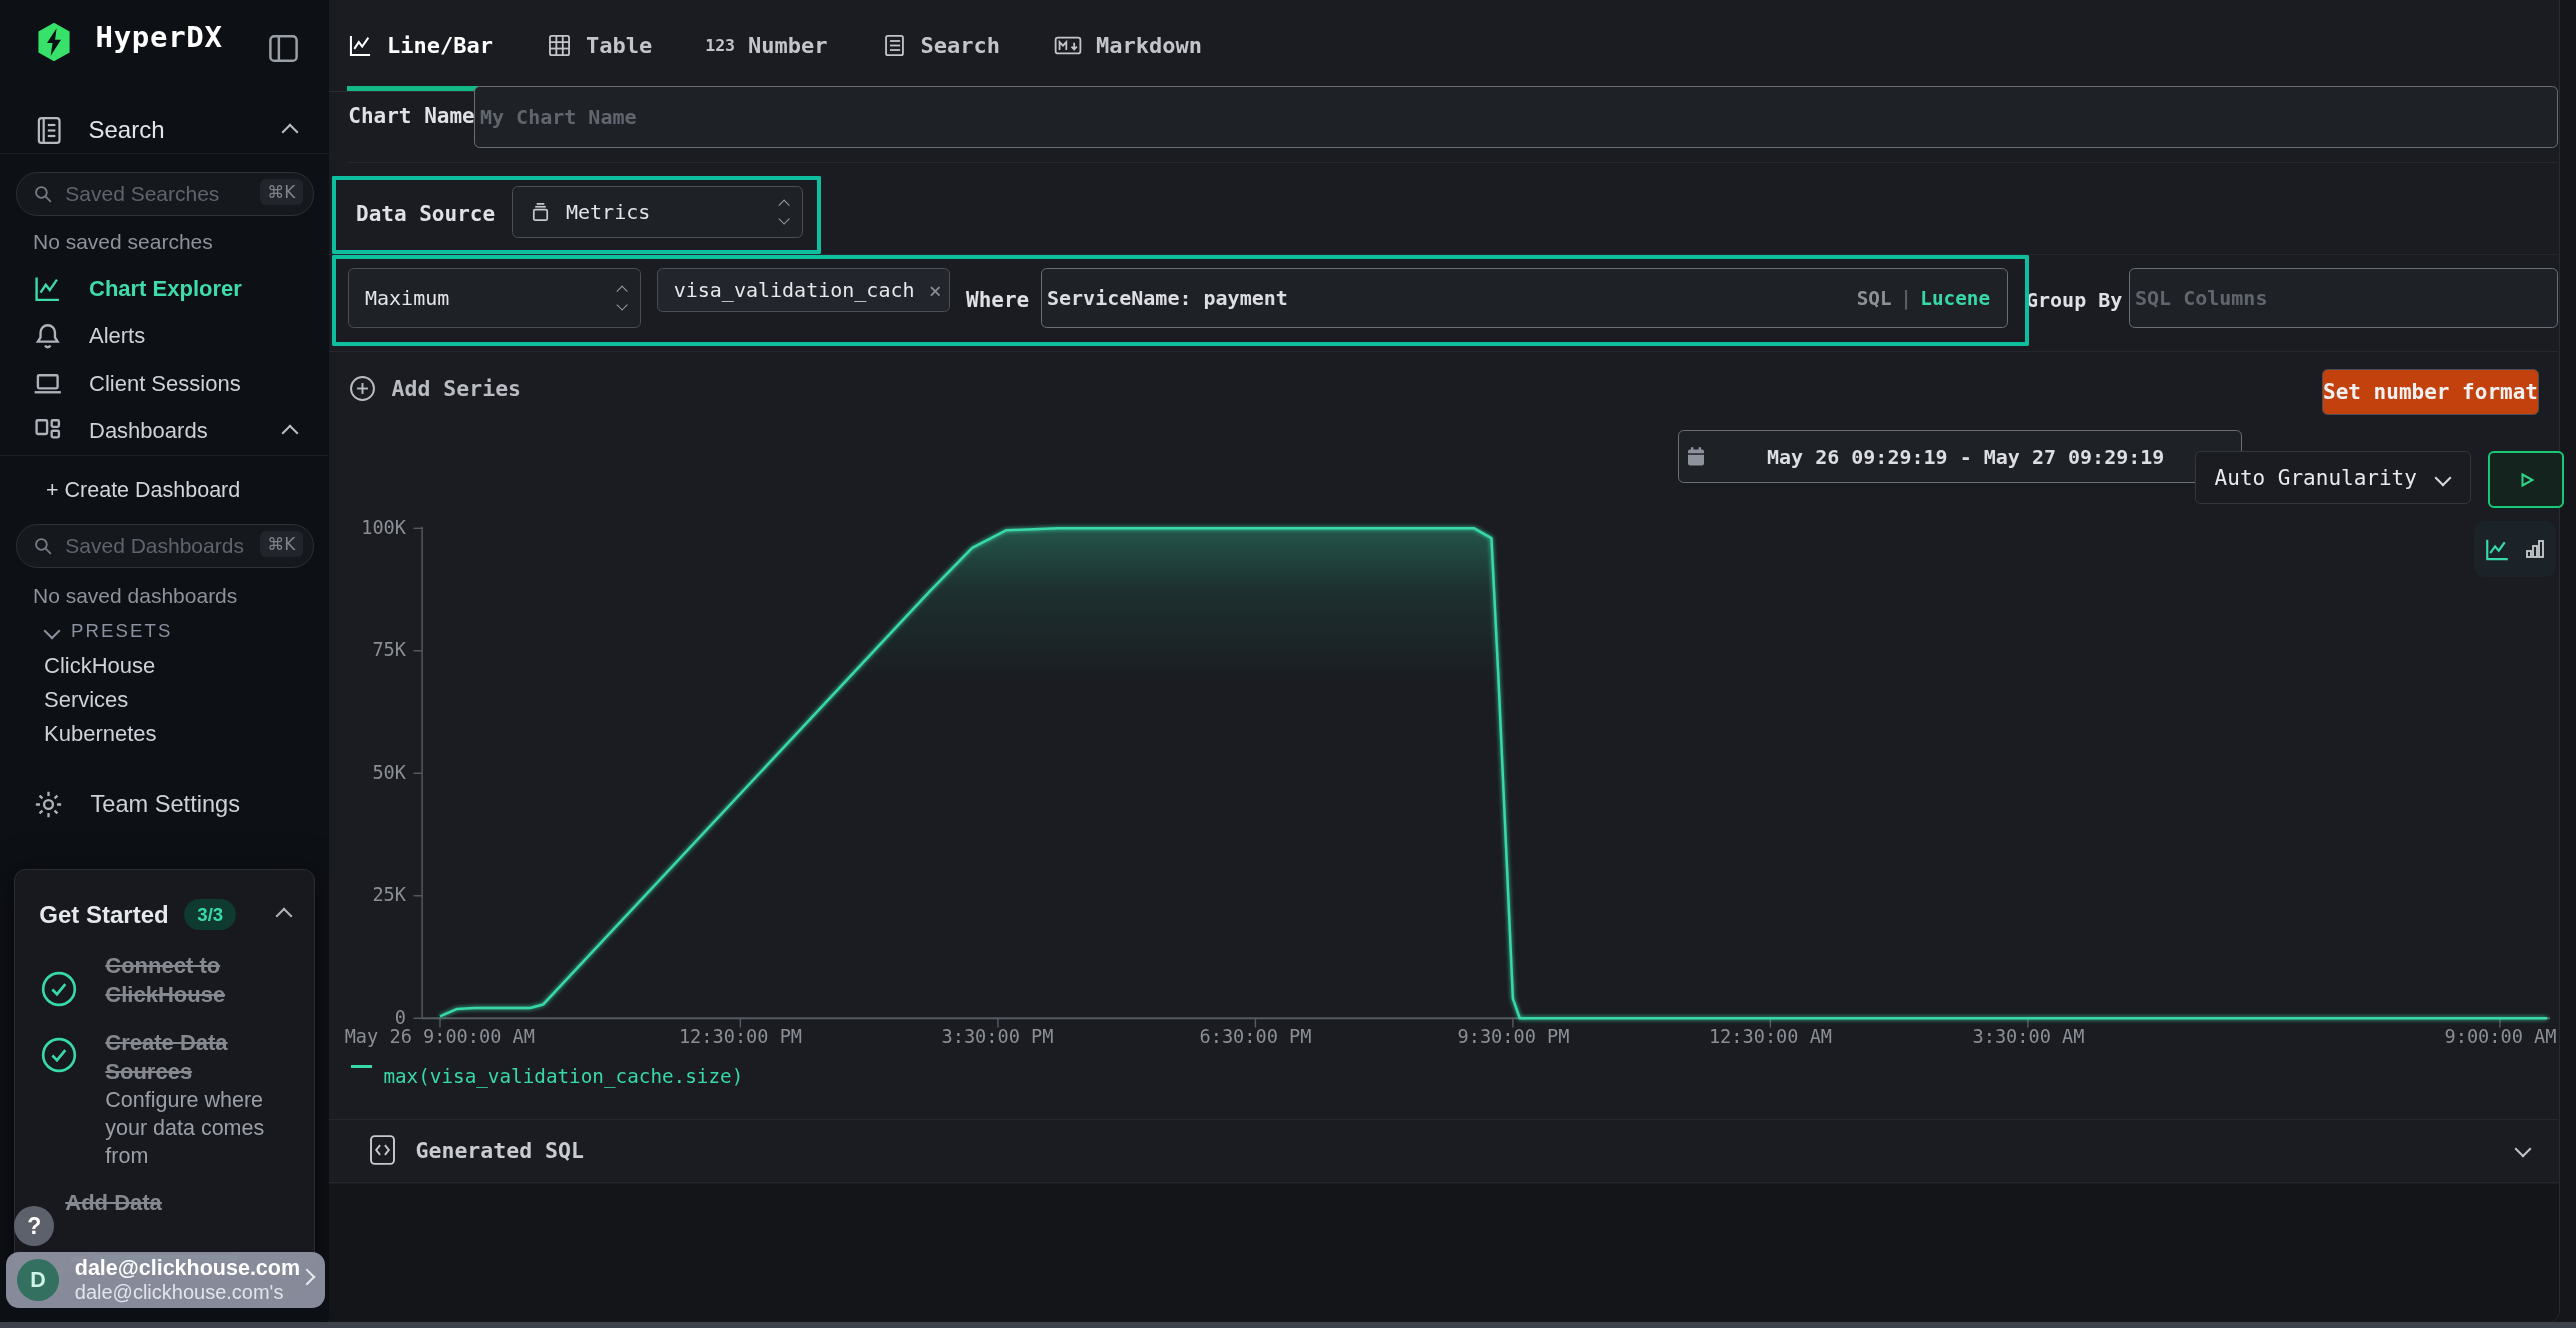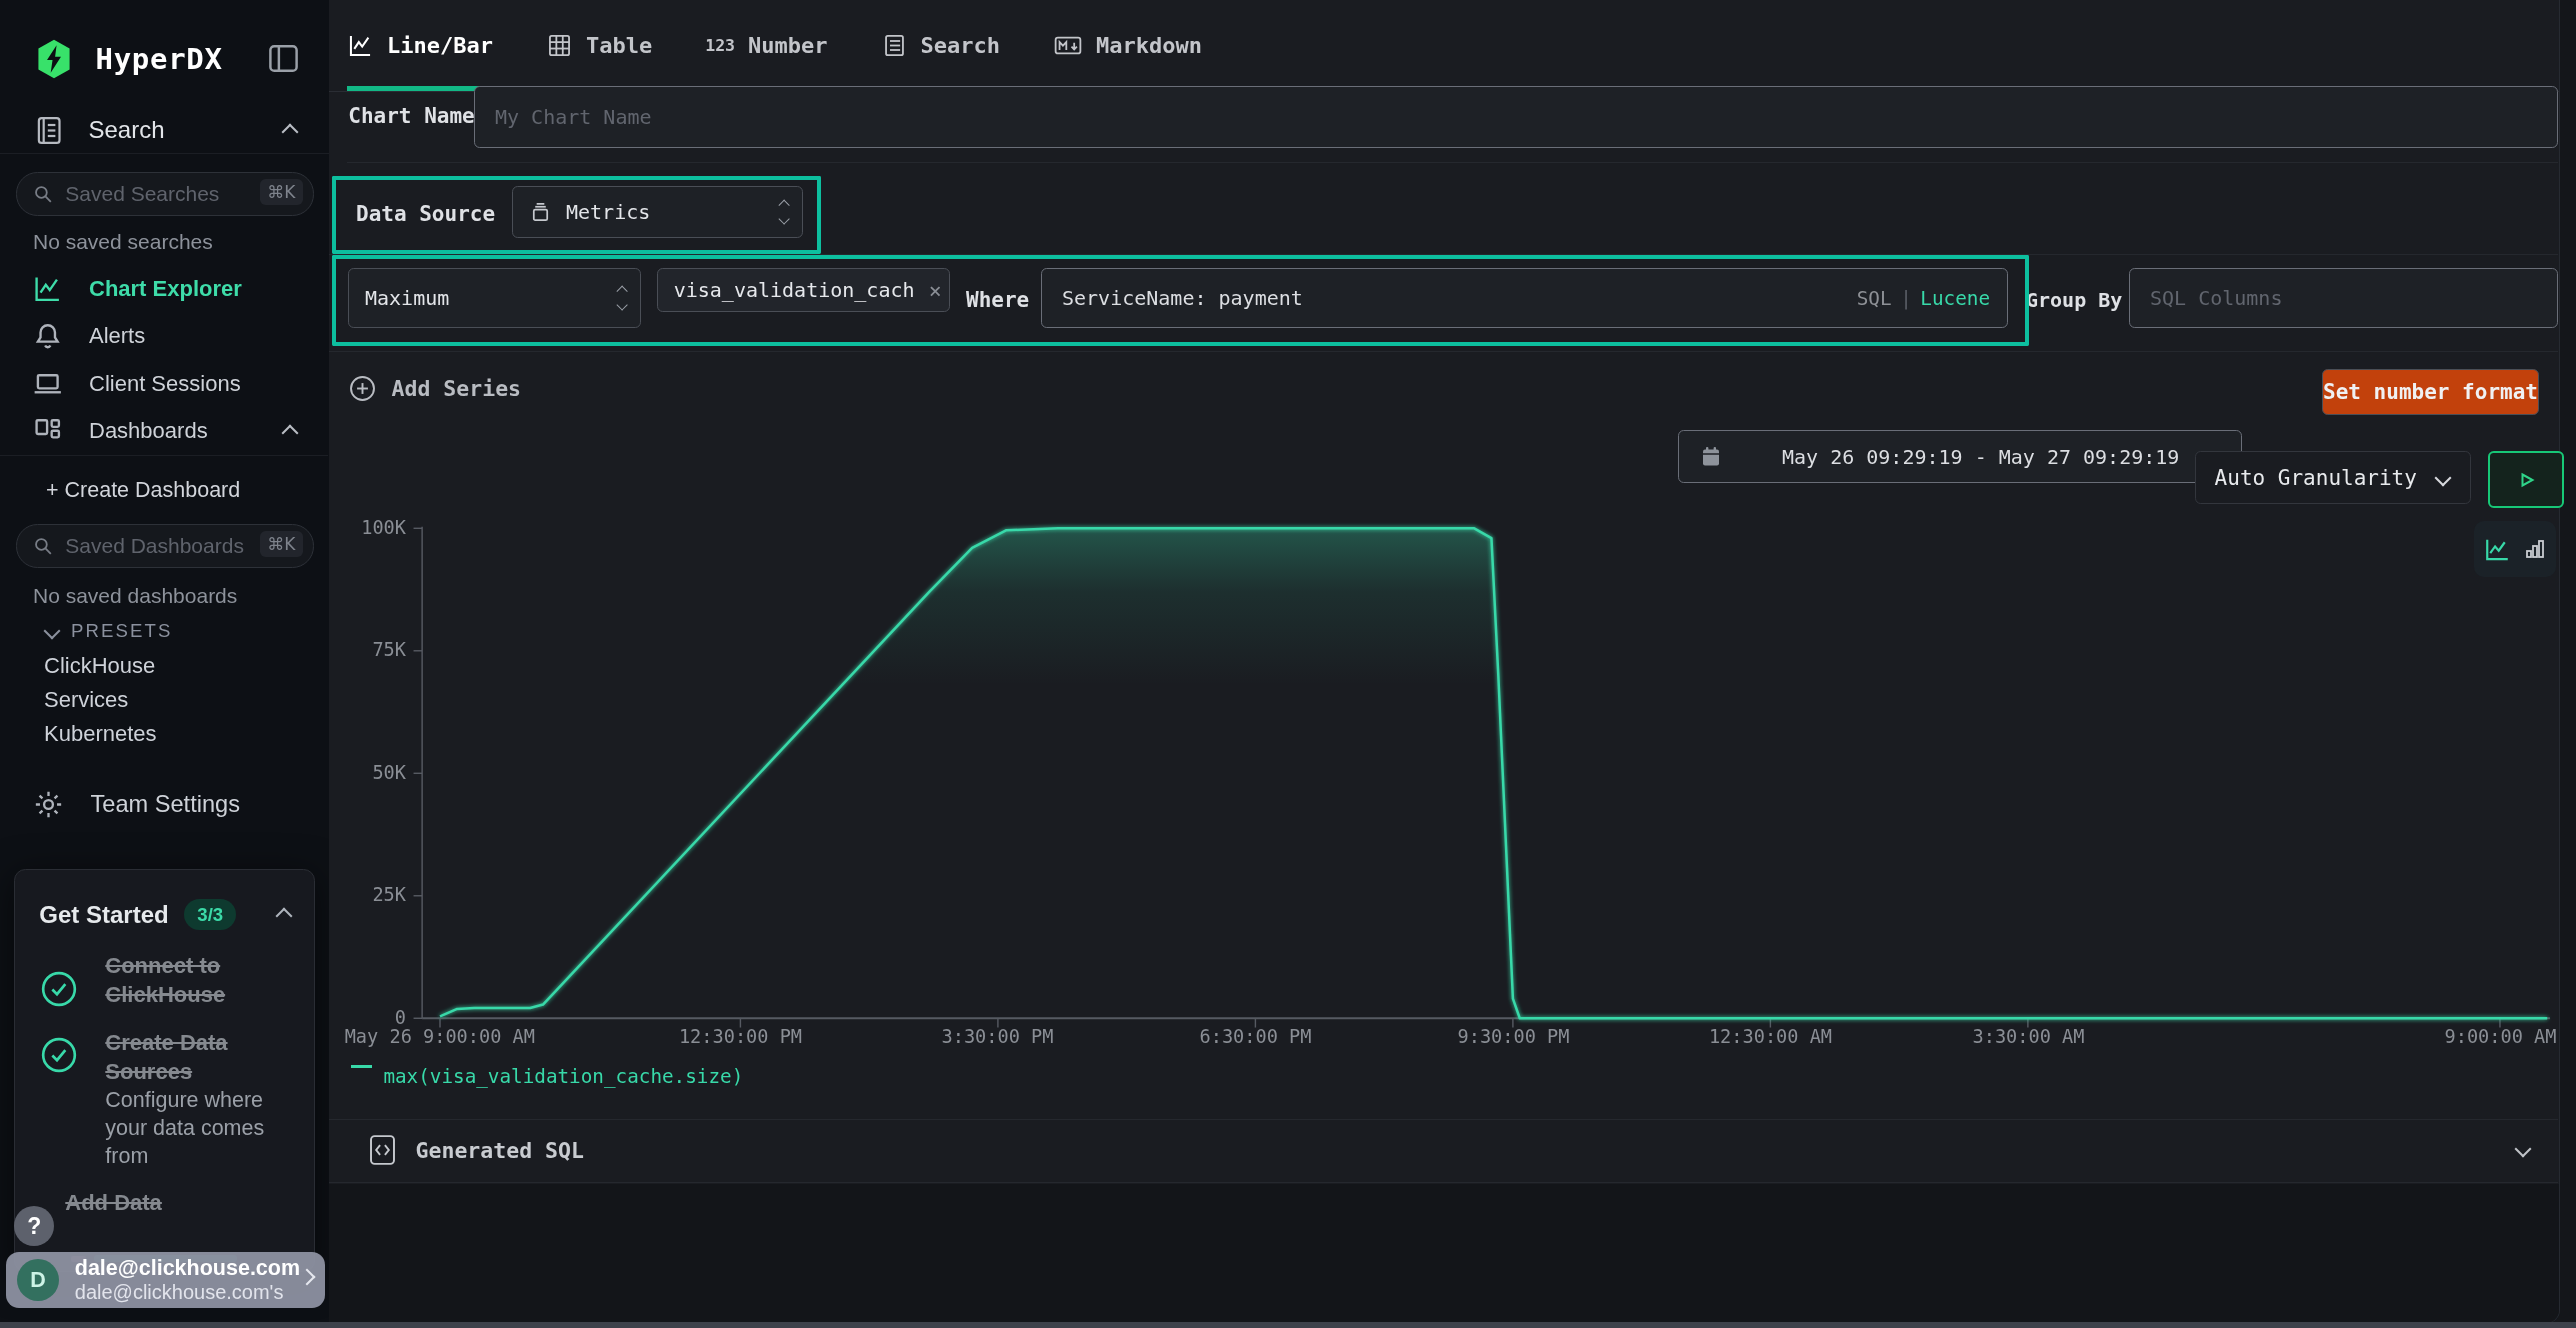--- a/index.html
+++ b/index.html
@@ -2,21 +2,21 @@
 <html style="font-size:11.4px"><head>
 <meta charset="utf-8">
 <style>
   html,body{margin:0;padding:0;background:#0d1015;}
   .app{position:relative;width:2576px;height:1328px;background:#14161a;overflow:hidden;
        font-family:"DejaVu Sans Mono",monospace;color:#d9dbe0;}
   .sans{font-family:"Liberation Sans","DejaVu Sans",sans-serif;}
 
   
   .sidebar{position:absolute;left:0;top:0;width:329px;height:1322px;background:#0d1015;border-right:1.4px solid #22262c;}
-  .logo-row{position:absolute;left:0;top:30px;width:329px;height:57px;display:flex;align-items:center;}
+  .logo-row{position:absolute;left:0;top:20px;width:329px;height:57px;display:flex;}
   .logo-hex{margin-left:31.5px;width:44px;height:44px;flex:0 0 auto;}
   .brand{margin-left:20px;font-size:29px;font-weight:bold;color:#fff;letter-spacing:0.7px;}
   .collapse-btn{position:absolute;right:27px;top:10px;width:37px;height:37px;color:#9aa0a8;}
   .side-section{position:absolute;left:0;top:107px;width:329px;height:46px;display:flex;align-items:center;border-bottom:1.4px solid #1b1e24;}
   .side-section .icon{margin-left:31.5px;width:33px;height:33px;color:#b6bac1;}
   .side-section .lbl{margin-left:24px;font-size:24px;color:#e2e5e9;}
   .chev{display:inline-block;width:10px;height:10px;border-right:2.1px solid currentColor;border-bottom:2.1px solid currentColor;}
   .chev.up{transform:rotate(225deg);}
   .chev.down{transform:rotate(45deg);}
   .chev.right{transform:rotate(-45deg);}
@@ -68,21 +68,21 @@
   .tab{display:flex;align-items:center;gap:13px;color:#c3c5ca;font-size:22px;font-weight:bold;}
   .tab .ticon{width:27px;height:27px;color:#c3c5ca;}
   .tab.active{color:#ffffff;}
   .tab.active .ticon{color:#fff;}
   .tab-underline{position:absolute;left:18px;top:86px;width:173px;height:5px;background:#12b886;}
   .num-ico{font-size:16.5px;font-weight:bold;letter-spacing:0;}
 
   .divider{position:absolute;left:18px;right:1.4px;border-top:1.4px solid #25282e;}
 
   .frow-label{position:absolute;font-size:21px;font-weight:bold;color:#dfe1e5;}
-  .input{position:absolute;background:#1e2126;border:1.4px solid #4d5158;border-radius:5.7px;display:flex;align-items:center;padding:0 20px;box-sizing:border-box;font-size:20px;}
+  .input{position:absolute;background:#1e2126;border:1.4px solid #4d5158;border-radius:5.7px;display:flex;align-items:center;padding:0 5px;box-sizing:border-box;font-size:20px;font-weight:bold;}
   .input.strong{border-color:#6a6e78;}
   .input .ph{color:#61656e;}
   .input .val{color:#dcdee2;}
   .selbox{position:absolute;background:#1e2126;border:1.4px solid #4a4e56;border-radius:5.7px;display:flex;align-items:center;padding:0 15.7px;box-sizing:border-box;font-size:20px;color:#e3e5e9;}
   .updown{position:absolute;right:14.3px;display:flex;flex-direction:column;gap:5px;color:#9ba0a8;}
   .updown .chev{width:7.2px;height:7.2px;border-width:1.8px;}
   .tagchip{position:absolute;background:#22252b;border:1.4px solid #4a4e56;border-radius:5.7px;display:flex;align-items:center;padding:0 15.7px;box-sizing:border-box;font-size:20px;color:#e6e8ec;}
   .tag-x{margin-left:14.3px;color:#8a8e95;font-size:21.5px;}
   .sqllucene{position:absolute;right:17px;font-size:19.3px;}
   .sqllucene .sql{color:#8e9196;}

